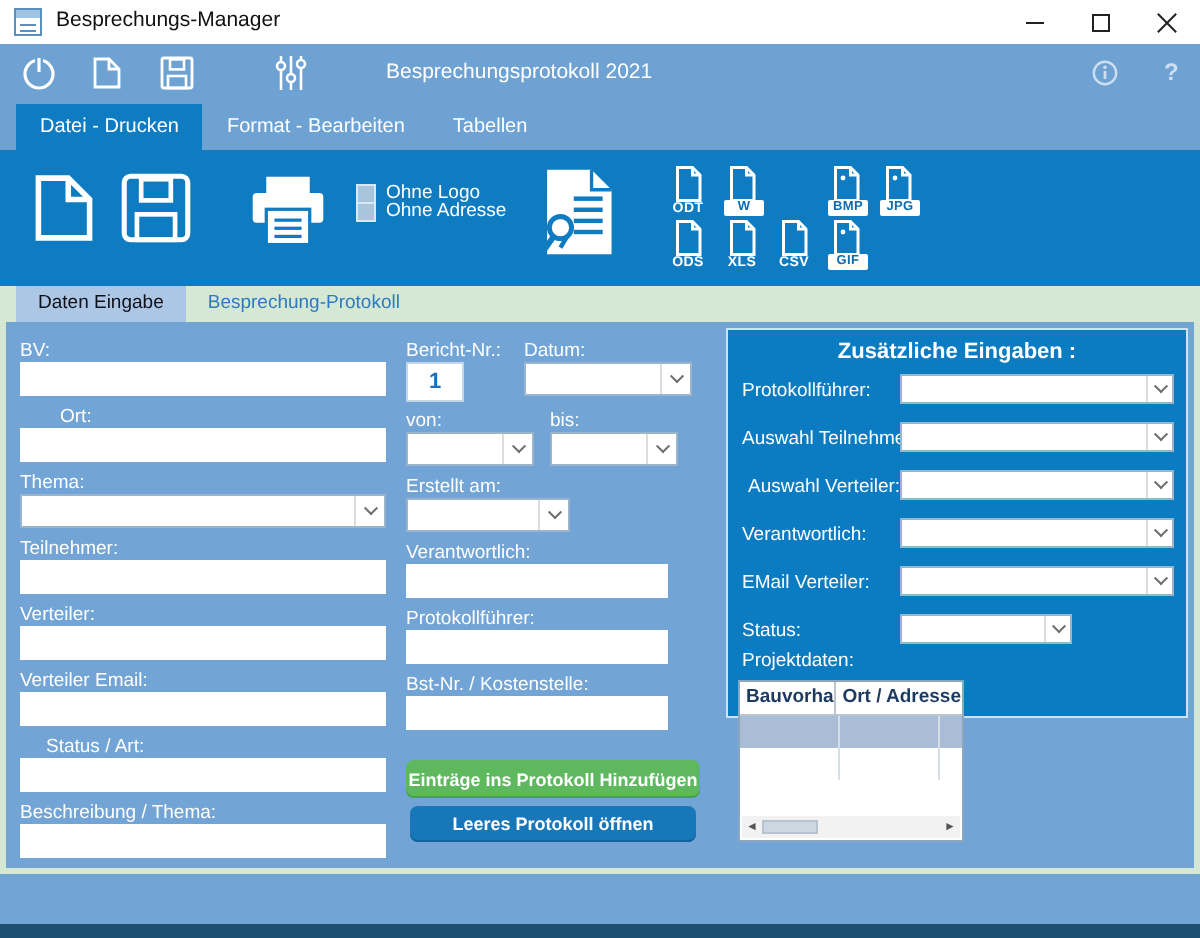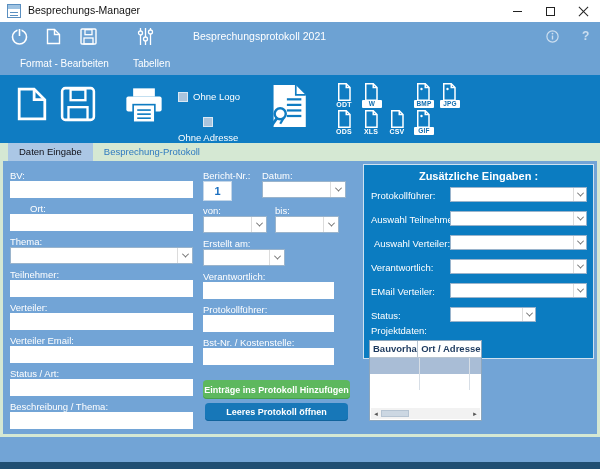--- a/index.html
+++ b/index.html
@@ -133,20 +133,21 @@
     <div class="abs tb-title">Besprechungsprotokoll 2021</div>
     <svg class="abs" style="left:546px;top:8px;" width="13" height="13" viewBox="0 0 13 13">
       <circle cx="6.5" cy="6.5" r="5.6" fill="none" stroke="rgba(255,255,255,0.65)" stroke-width="1.2"></circle>
       <line x1="6.5" y1="5.5" x2="6.5" y2="9.5" stroke="rgba(255,255,255,0.65)" stroke-width="1.4"></line>
       <circle cx="6.5" cy="3.6" r="0.9" fill="rgba(255,255,255,0.65)"></circle>
     </svg>
     <div class="abs tb-dim" style="left:582px;top:7px;font-size:12px;font-weight:bold;">?</div>
   </div>
 
   <div class="abs tabrow">
+    <div class="tab active">Datei - Drucken</div>
     <div class="tab">Format - Bearbeiten</div>
     <div class="tab">Tabellen</div>
   </div>
 
   <div class="abs ribbon">
     <div class="abs rsep" style="left:110px;"></div>
     <div class="abs rsep" style="left:253px;"></div>
     <div class="abs rsep" style="left:326px;"></div>
     <div class="abs rsep" style="left:470px;"></div>
 
@@ -166,21 +167,21 @@
       <rect x="3" y="7" width="26" height="11" rx="1.5" fill="#fff"></rect>
       <rect x="8" y="13" width="16" height="13" fill="#fff" stroke="#0f7cc2" stroke-width="1.2"></rect>
       <line x1="11" y1="17" x2="21" y2="17" stroke="#0f7cc2" stroke-width="1.2"></line>
       <line x1="11" y1="20" x2="21" y2="20" stroke="#0f7cc2" stroke-width="1.2"></line>
       <line x1="11" y1="23" x2="21" y2="23" stroke="#0f7cc2" stroke-width="1.2"></line>
     </svg>
     <div class="abs cbrow" style="left:178px;top:16px;">
       <span class="cb"></span>
       <span>Ohne Logo</span>
     </div>
-    <div class="abs cbrow" style="left:178px;top:42px;flex-direction:column;">
+    <div class="abs cbrow" style="left:178px;top:25px;">
       <span class="cb"></span>
       <span>Ohne Adresse</span>
     </div>
     <div class="abs rgroup-label" style="left:110px;width:143px;">Vorschau - Drucken</div>
 
     <svg class="abs" style="left:268px;top:8px;" width="40" height="46" viewBox="0 0 36 40">
       <path d="M5 1 h20 l9 9 v29 h-29 z" fill="#fff"></path>
       <path d="M25 1 v9 h9" fill="none" stroke="#0f7cc2" stroke-width="1.5"></path>
       <line x1="17" y1="14" x2="30" y2="14" stroke="#0f7cc2" stroke-width="2"></line>
       <line x1="17" y1="19" x2="30" y2="19" stroke="#0f7cc2" stroke-width="2"></line>
@@ -270,21 +271,21 @@
         <span class="cbtn">
           <i class="chev"></i>
         </span>
       </div>
     <div class="abs flabel" style="left:7px;top:108px;">Teilnehmer:</div>
     <input class="tinput" style="left: 7px; top: 119px; width: 183px;">
     <div class="abs flabel" style="left:7px;top:141px;">Verteiler:</div>
     <input class="tinput" style="left: 7px; top: 152px; width: 183px;">
     <div class="abs flabel" style="left:7px;top:174px;">Verteiler Email:</div>
     <input class="tinput" style="left: 7px; top: 185px; width: 183px;">
-    <div class="abs flabel" style="left:7px;top:207px;">Status / Art:</div>
+    <div class="abs flabel" style="left:20px;top:207px;">Status / Art:</div>
     <input class="tinput" style="left: 7px; top: 218px; width: 183px;">
     <div class="abs flabel" style="left:7px;top:240px;">Beschreibung / Thema:</div>
     <input class="tinput" style="left: 7px; top: 251px; width: 183px;">
 
     <div class="abs flabel" style="left:200px;top:9px;">Bericht-Nr.:</div>
     <div class="abs flabel" style="left:259px;top:9px;">Datum:</div>
     <input class="nr-input" style="left: 200px; top: 20px;" value="1">
     <div class="combo" style="left:259px;top:20px;width:84px;">
         <span class="cbtn">
           <i class="chev"></i>

